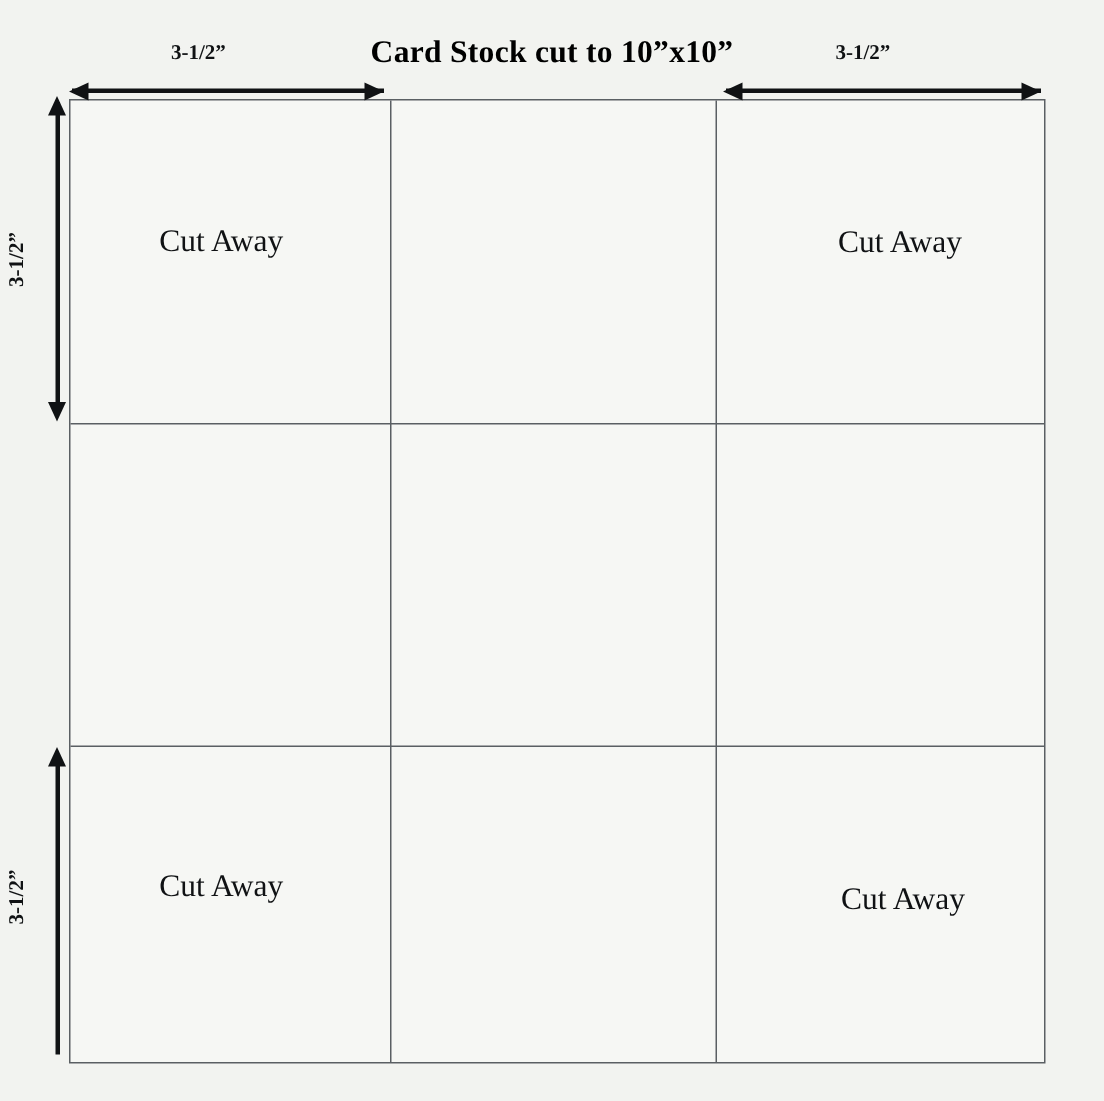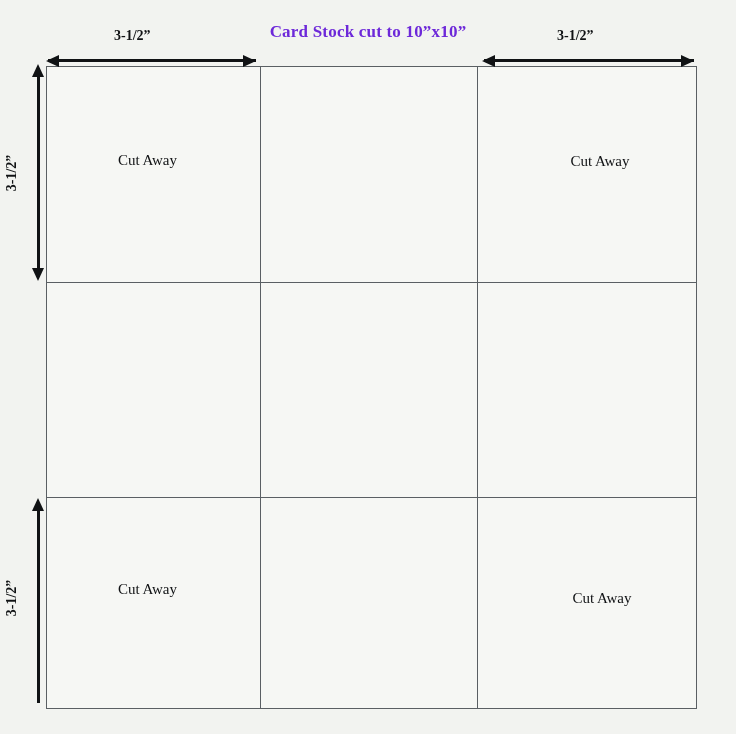--- a/index.html
+++ b/index.html
@@ -22,23 +22,23 @@
     height: 734px;
   }
 
   
   .title {
     position: absolute;
     left: 0;
     top: 22px;
     width: 736px;
     text-align: center;
-    font-size: 17px;
+    font-size: 21px;
     font-weight: bold;
-    color: #6d28d9;
+    color: #000000;
     letter-spacing: 0.2px;
   }
 
   
   .grid {
     position: absolute;
     left: 46px;
     top: 66px;
     width: 651px;
     height: 643px;
@@ -64,21 +64,21 @@
   .v2 { left: 430px; }
   .h1 { top: 215px; }
   .h2 { top: 430px; }
 
   .cell {
     position: absolute;
     display: flex;
     align-items: center;
     justify-content: center;
     text-align: center;
-    font-size: 15px;
+    font-size: 21px;
     color: #101214;
     line-height: 1.45;
     box-sizing: border-box;
     font-family: Liberation Serif, serif;
   }
   .cell-r0c0 { left: 0;     top: 0;     width: 213px; height: 215px; }
   .cell-r0c1 { left: 214px; top: 0;     width: 216px; height: 215px; }
   .cell-r0c2 { left: 431px; top: 0;     width: 220px; height: 215px; }
   .cell-r1c0 { left: 0;     top: 216px; width: 213px; height: 214px; }
   .cell-r1c1 { left: 214px; top: 216px; width: 216px; height: 214px; }

